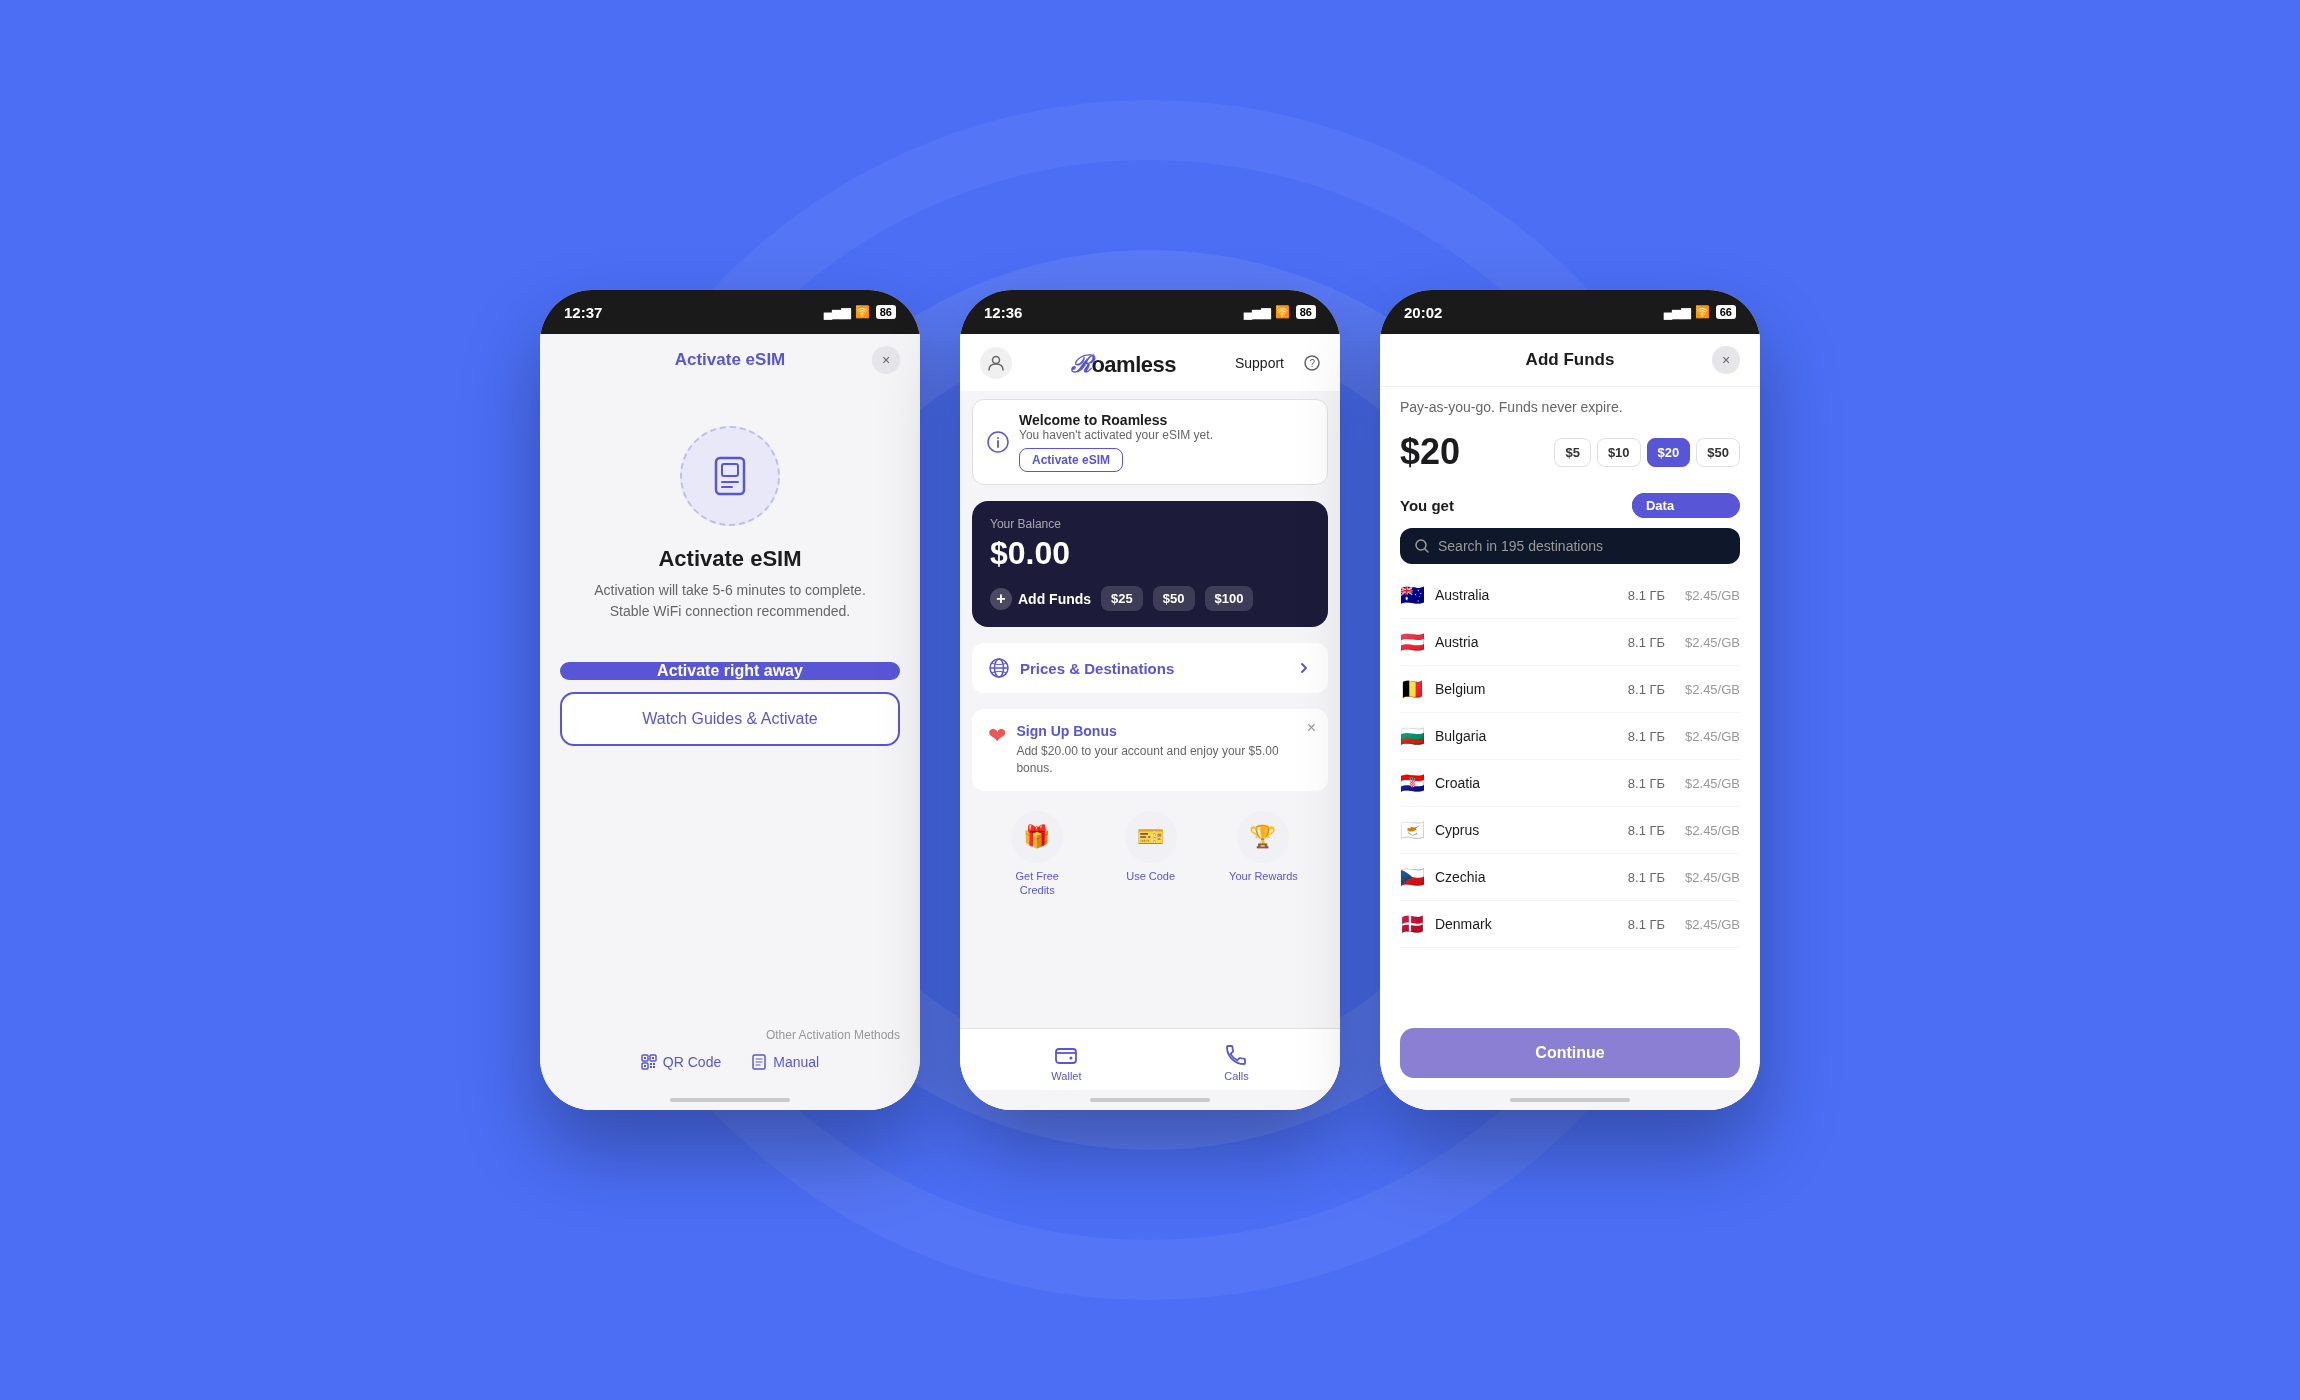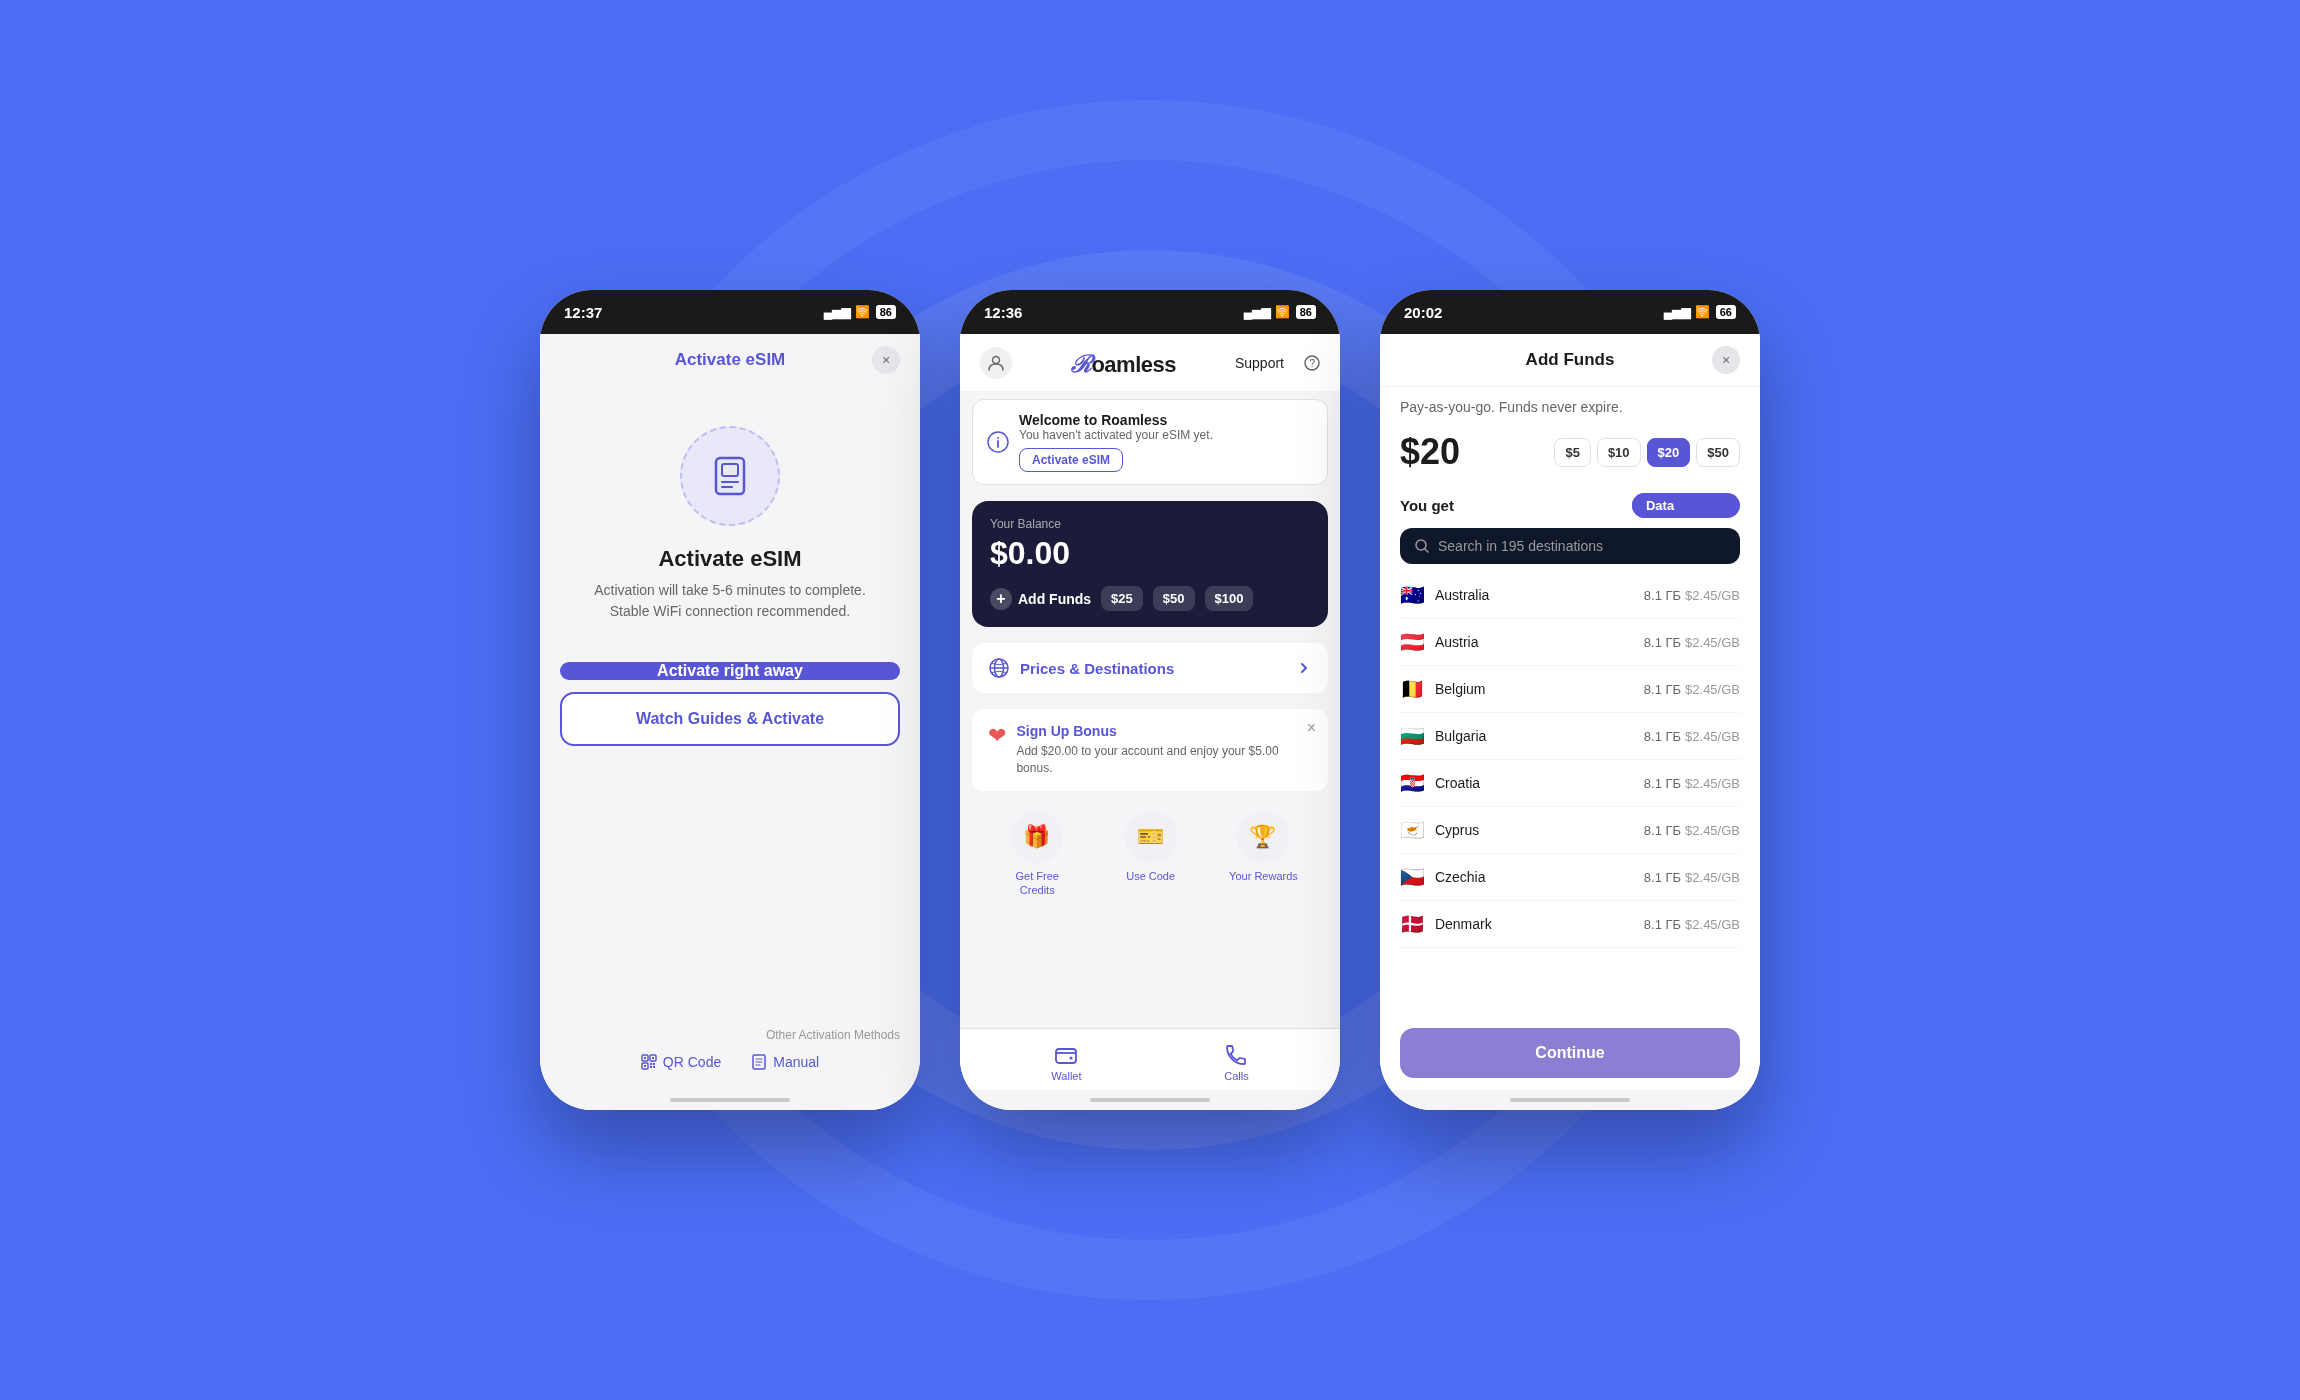--- a/index.html
+++ b/index.html
@@ -161,21 +161,21 @@
       cursor: pointer;
       text-align: center;
     }
     .btn-outline {
       background: #fff;
       color: #5856D6;
       border: 2px solid #5856D6;
       border-radius: 14px;
       padding: 16px;
       font-size: 16px;
-      font-weight: 700;
+      font-weight: 400;
       cursor: pointer;
       text-align: center;
     }
     .other-methods {
       margin-top: auto;
       padding: 20px;
       text-align: right;
     }
     .other-methods-label {
       font-size: 12px;
@@ -546,21 +546,21 @@
       padding: 0 20px;
     }
     .dest-row {
       display: flex;
       align-items: center;
       padding: 11px 0;
       border-bottom: 1px solid #f5f5f7;
     }
     .dest-flag { font-size: 20px; margin-right: 10px; }
     .dest-name { flex: 1; font-size: 14px; font-weight: 500; color: #1c1c1e; }
-    .dest-data { font-size: 13px; color: #666; margin-right: 4px; }
+    .dest-data { font-size: 13px; color: #666; margin-right: 20px; }
     .dest-price { font-size: 13px; color: #999; }
     .continue-btn {
       margin: 12px 20px;
       background: #8B7FD4;
       color: #fff;
       border: none;
       border-radius: 14px;
       padding: 16px;
       font-size: 16px;
       font-weight: 600;

